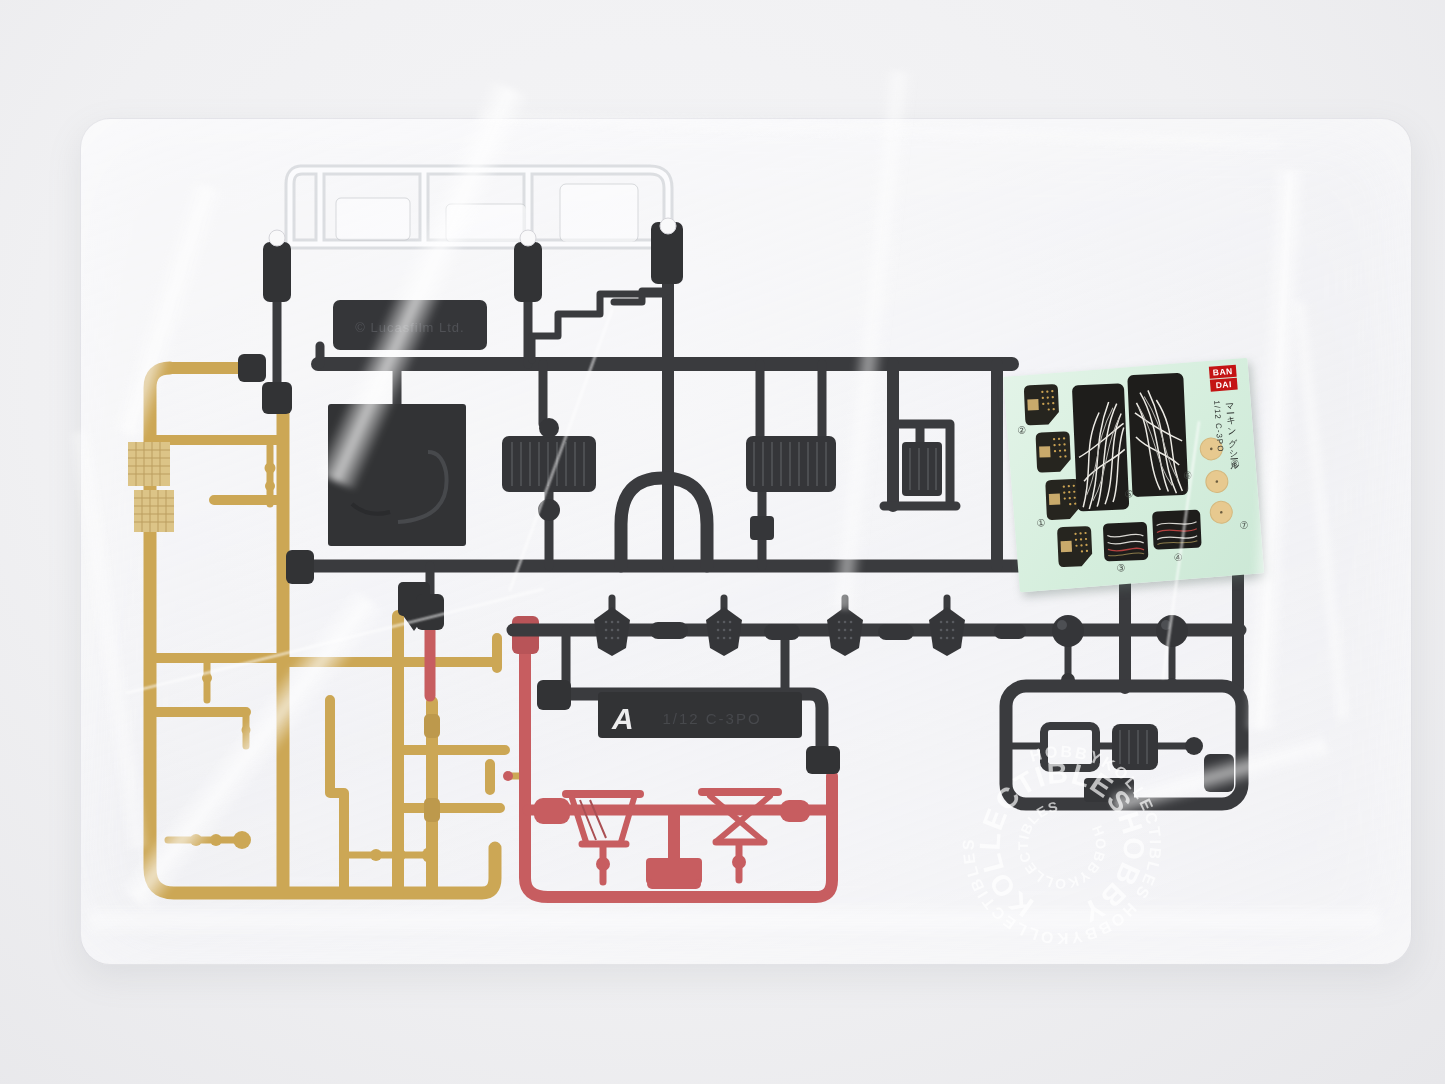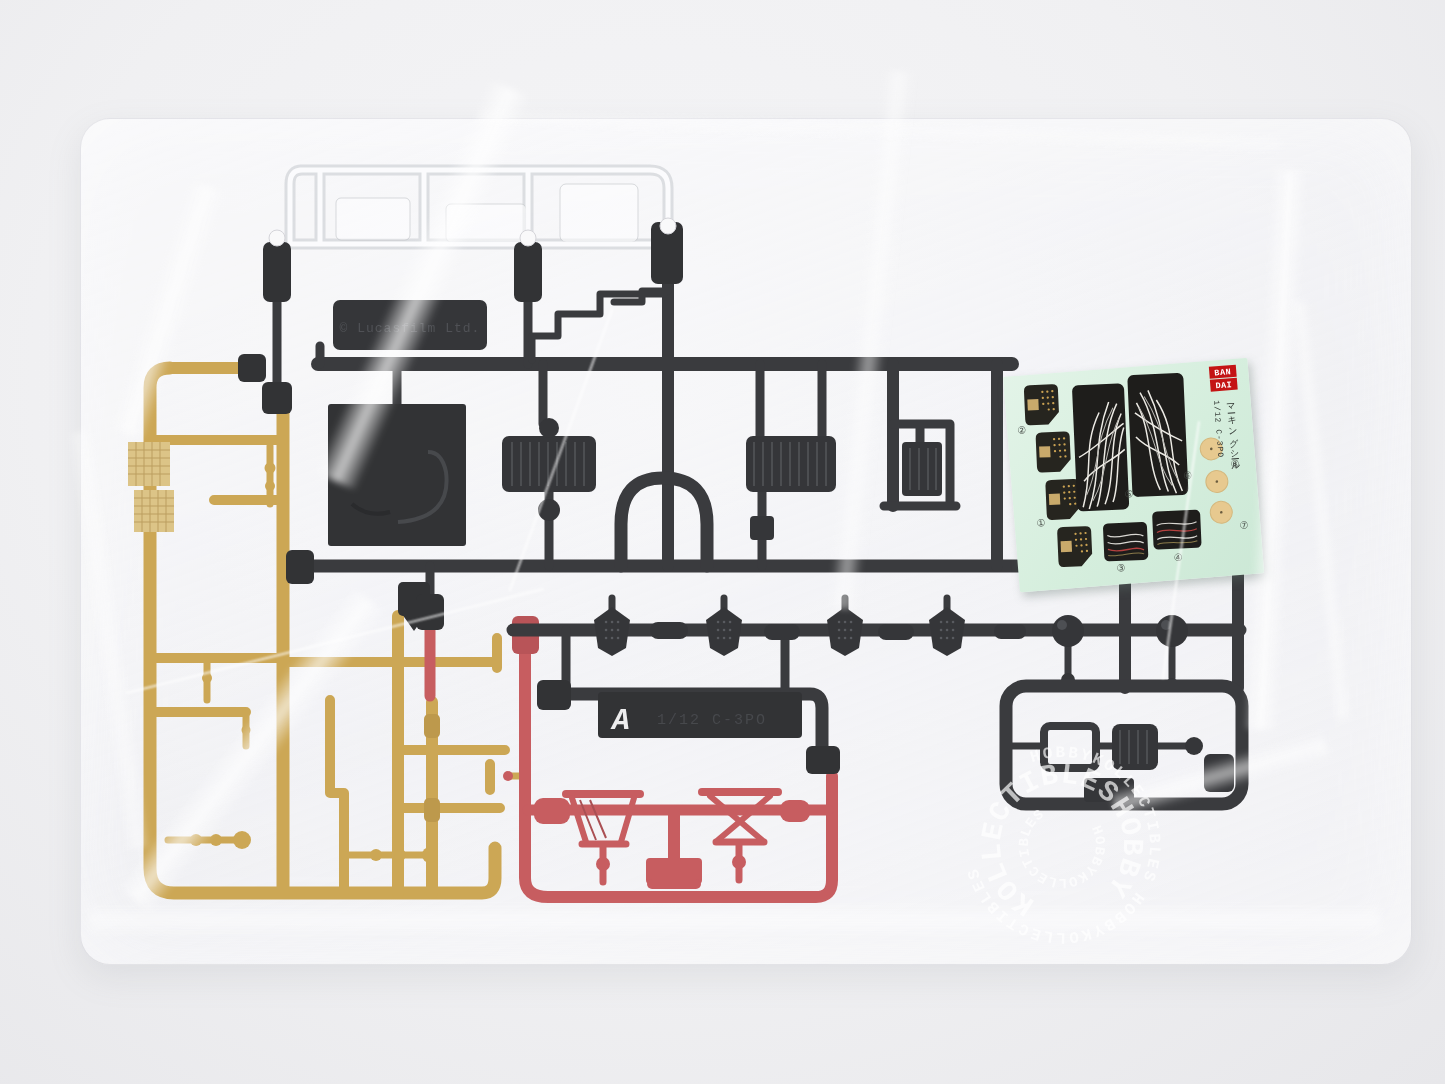--- a/index.html
+++ b/index.html
@@ -1,17 +1,17 @@
 <!DOCTYPE html>
 <html><head>
 <meta charset="utf-8">
 <style>
   html,body{margin:0;padding:0;background:#ededef;}
   .scene{position:relative;width:1445px;height:1084px;overflow:hidden;
-         font-family:Liberation Mono, monospace;}
+         font-family:Liberation Sans, sans-serif;}
   .backdrop{position:absolute;inset:0;
     background:radial-gradient(ellipse at 45% 35%, #f5f5f7 0%, #f0f0f2 55%, #e7e7ea 100%);}
   .bag{position:absolute;left:80px;top:118px;width:1330px;height:845px;
     border-radius:30px;
     background:linear-gradient(160deg, rgba(255,255,255,.55), rgba(246,247,249,.30) 55%, rgba(252,252,253,.5));
     border:1px solid rgba(203,204,210,.45);
     box-shadow:0 12px 34px rgba(130,132,145,.14), inset 0 0 90px rgba(255,255,255,.55);}
   .sprues,.watermark{position:absolute;left:0;top:0;}
   .haze{position:absolute;left:80px;top:118px;width:1330px;height:845px;border-radius:30px;
     background:rgba(249,250,252,.12);pointer-events:none;}

